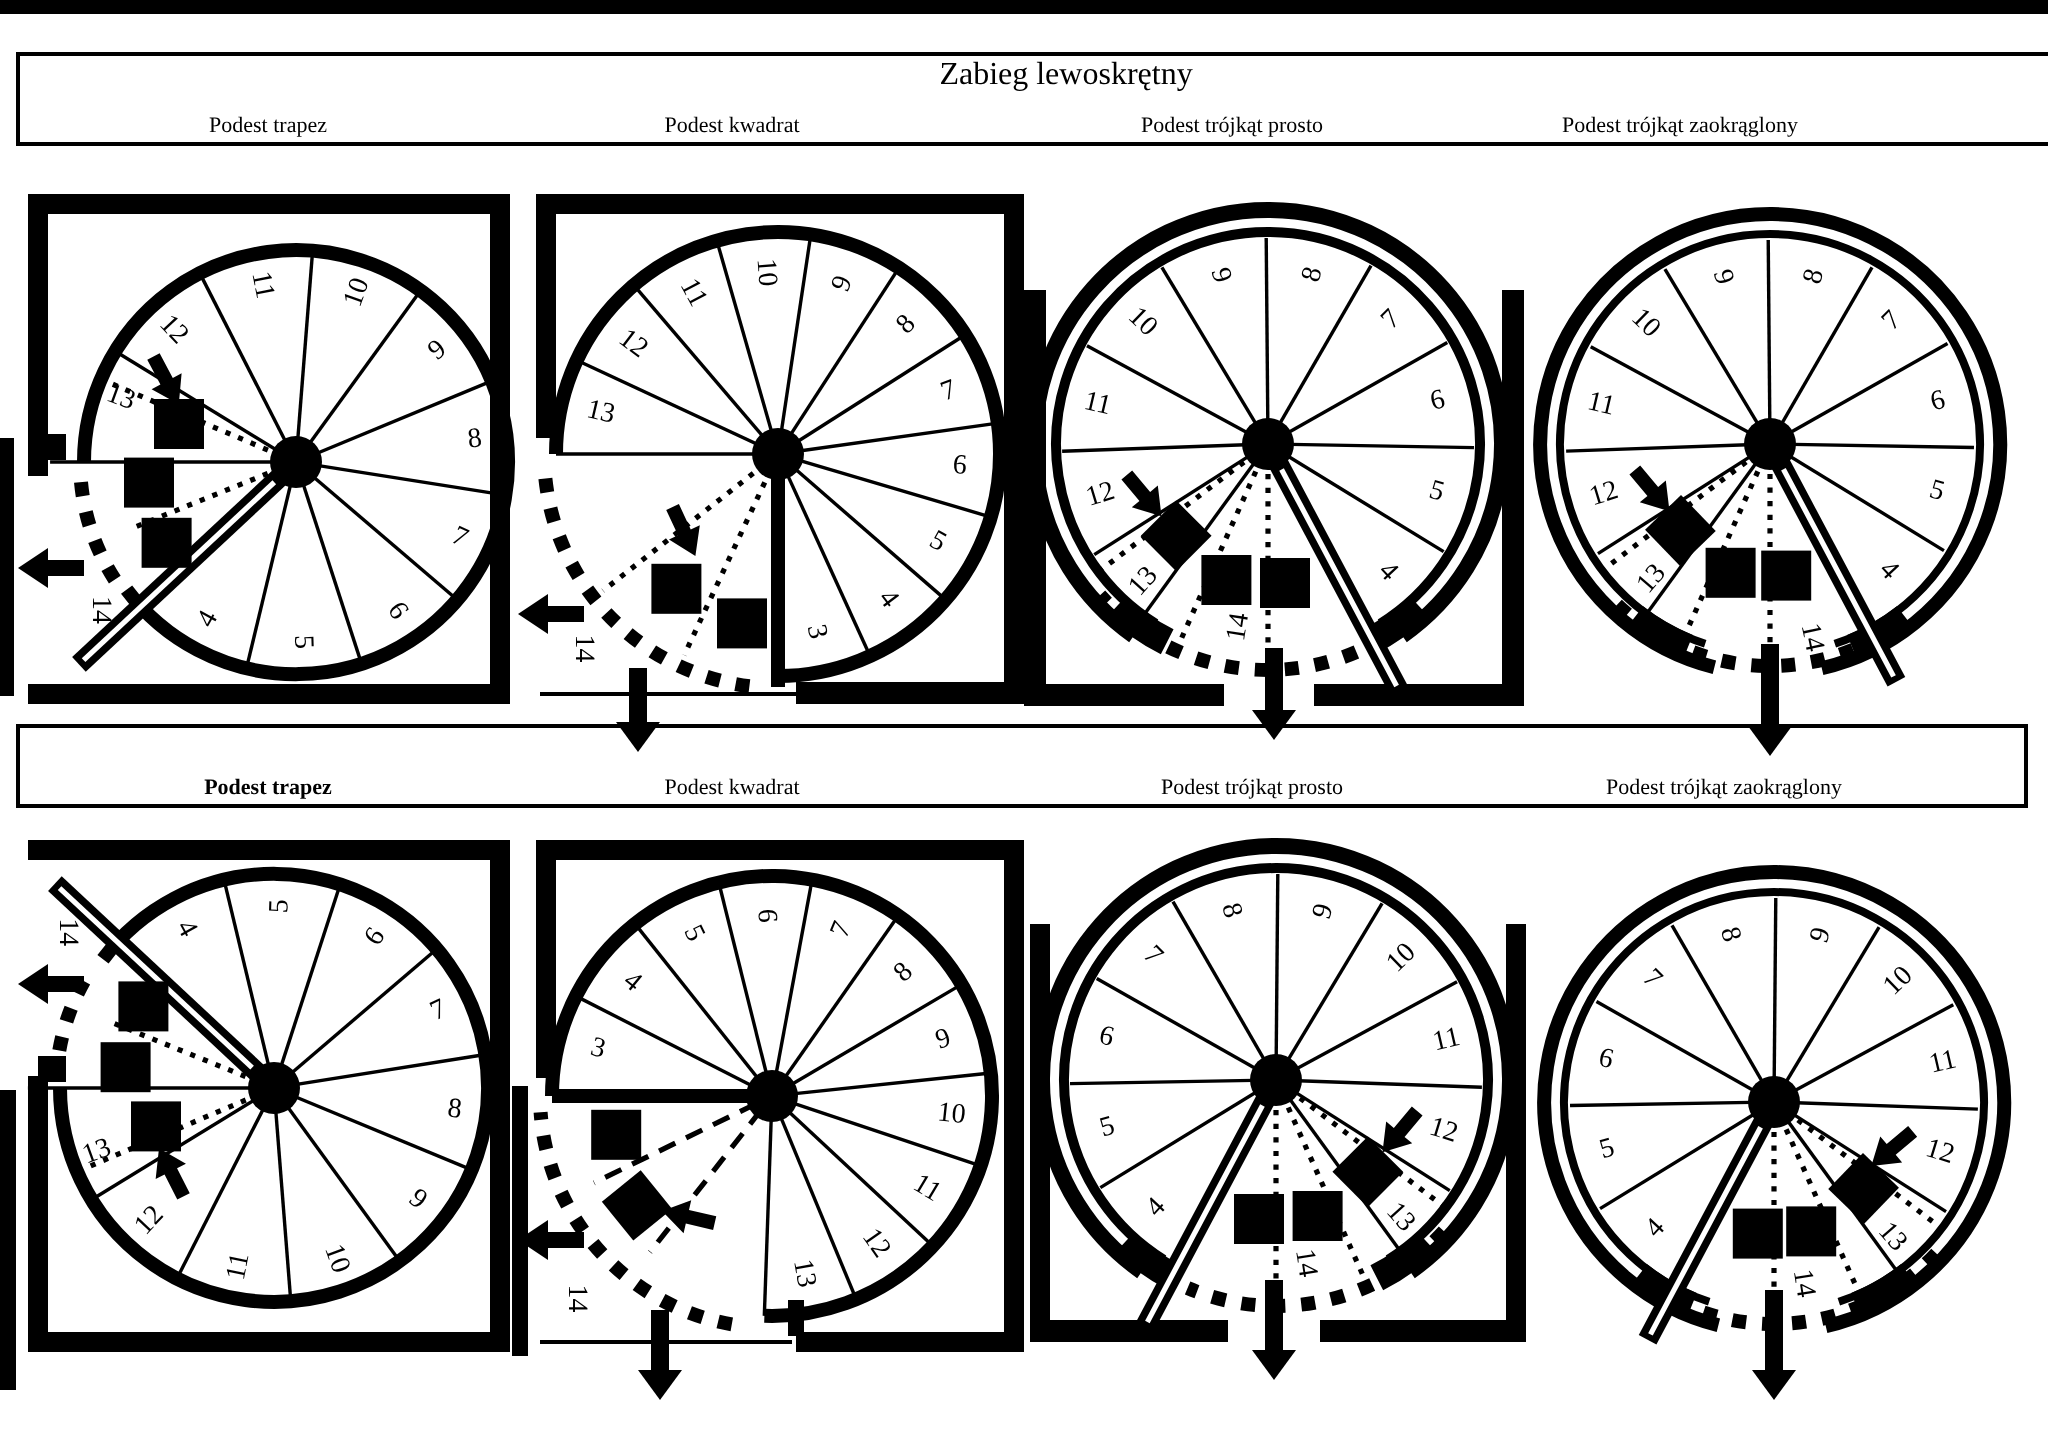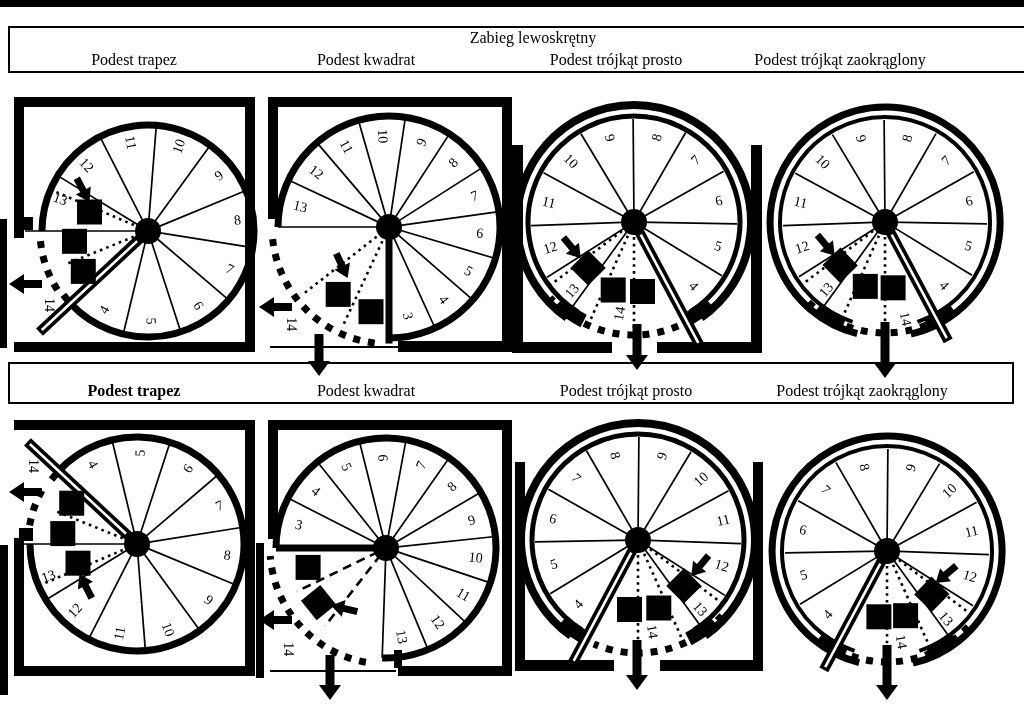--- a/index.html
+++ b/index.html
@@ -3,21 +3,21 @@
 <meta charset="utf-8">
 <style>
   html,body{margin:0;padding:0;background:#fff;}
   #page{position:relative;width:1024px;height:724px;background:#fff;overflow:hidden;
         font-family:"Liberation Serif", serif;color:#000;}
   .topbar{position:absolute;left:0;top:0;width:1024px;height:7px;background:#000;}
   .hdr{position:absolute;left:8px;width:1002px;border:2px solid #000;background:#fff;}
   #hdr1{top:26px;height:43px;padding-left:44px;}
   #hdr2{top:362px;height:38px;}
   .hdr-title{position:absolute;top:1px;left:0;width:100%;text-align:center;font-size:16px;}
-  .col-label{position:absolute;bottom:2px;transform:translateX(-50%);font-size:16px;white-space:nowrap;}
+  .col-label{position:absolute;bottom:2px;transform:translateX(-50%);font-size:11px;white-space:nowrap;}
   .col-label.bold{font-weight:bold;}
   #cnv{position:absolute;left:0;top:0;}
   svg text{font-family:"Liberation Serif", serif;fill:#000;}
 </style>
 </head>
 <body>
 <div id="page">
 
 <div class="topbar"></div>
 

